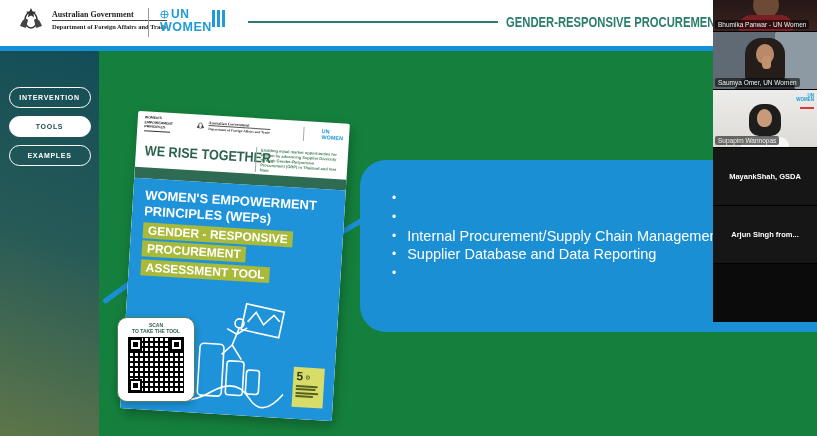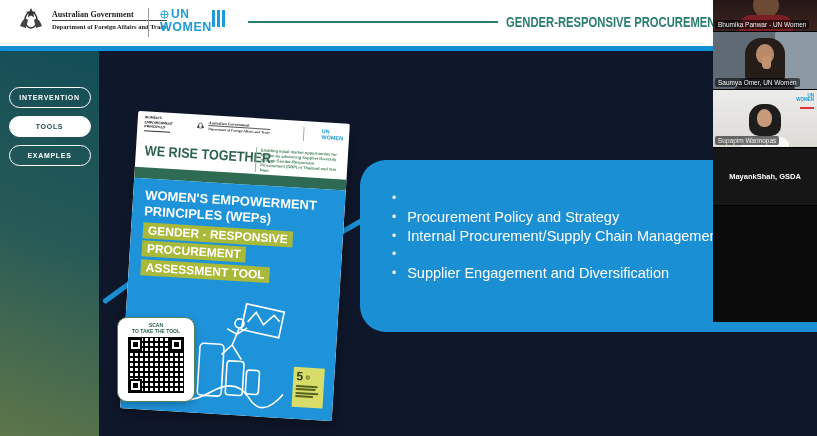--- a/index.html
+++ b/index.html
@@ -1,17 +1,17 @@
 <!DOCTYPE html>
 <html><head>
 <meta charset="utf-8">
 <style>
   html,body{margin:0;padding:0;background:#dcdcdc;}
   *{box-sizing:border-box;}
-  .stage{position:relative;width:817px;height:436px;overflow:hidden;background:#0f172a;
+  .stage{position:relative;width:817px;height:436px;overflow:hidden;background:#15803d;
          font-family:"Liberation Sans",sans-serif;}
 
   
   .header{position:absolute;left:0;top:0;width:817px;height:46px;background:#fff;}
   .gov-logo{position:absolute;left:16px;top:6px;display:flex;gap:6px;align-items:center;}
   .gov-text .l1{font-family:"Liberation Serif",serif;font-weight:bold;font-size:8px;color:#1a1a1a;
                 border-bottom:1px solid #444;padding-bottom:1px;}
   .gov-text .l2{font-family:"Liberation Serif",serif;font-weight:bold;font-size:6.5px;color:#1a1a1a;margin-top:2px;}
   .header-divider{position:absolute;left:148px;top:8px;width:1px;height:29px;background:#9a9a9a;}
   .unw{position:absolute;left:160px;top:8px;color:#1f9cd8;line-height:1;}
@@ -164,32 +164,31 @@
   <div class="swoosh swoosh-left"></div>
   <div class="swoosh swoosh-right"></div>
 
   <div class="sections-panel"></div>
   <ul class="sections-list">
     <li>
         <span class="dot">•</span>
       </li>
     <li>
         <span class="dot">•</span>
-        <span>Procurement Policy and Strategy</span>
       </li>
     <li>
         <span class="dot">•</span>
         <span>Internal Procurement/Supply Chain Management D</span>
       </li>
     <li>
         <span class="dot">•</span>
-      </li>
-    <li>
-        <span class="dot">•</span>
-        <span>Supplier Engagement and Diversification</span>
+        <span>Supplier Database and Data Reporting</span>
+      </li>
+    <li>
+        <span class="dot">•</span>
       </li>
   </ul>
 
   <div class="brochure">
     <div class="b-top">
       <div class="b-weps">
         <div>WOMEN'S</div>
         <div>EMPOWERMENT</div>
         <div>PRINCIPLES</div>
         <div class="rule"></div>
@@ -286,15 +285,18 @@
       <div class="p3-face"></div>
       <div class="p3-body"></div>
       <div class="tile-label">Supapim Wannopas</div>
     </div>
 
     <div class="tile tile-off">
       <div class="tile-name-center">MayankShah, GSDA</div>
     </div>
 
 
+    <div class="tile tile-off">
+      <div class="tile-name-center">Arjun Singh from...</div>
+    </div>
 
   </div>
 </div>
 
 </body></html>

